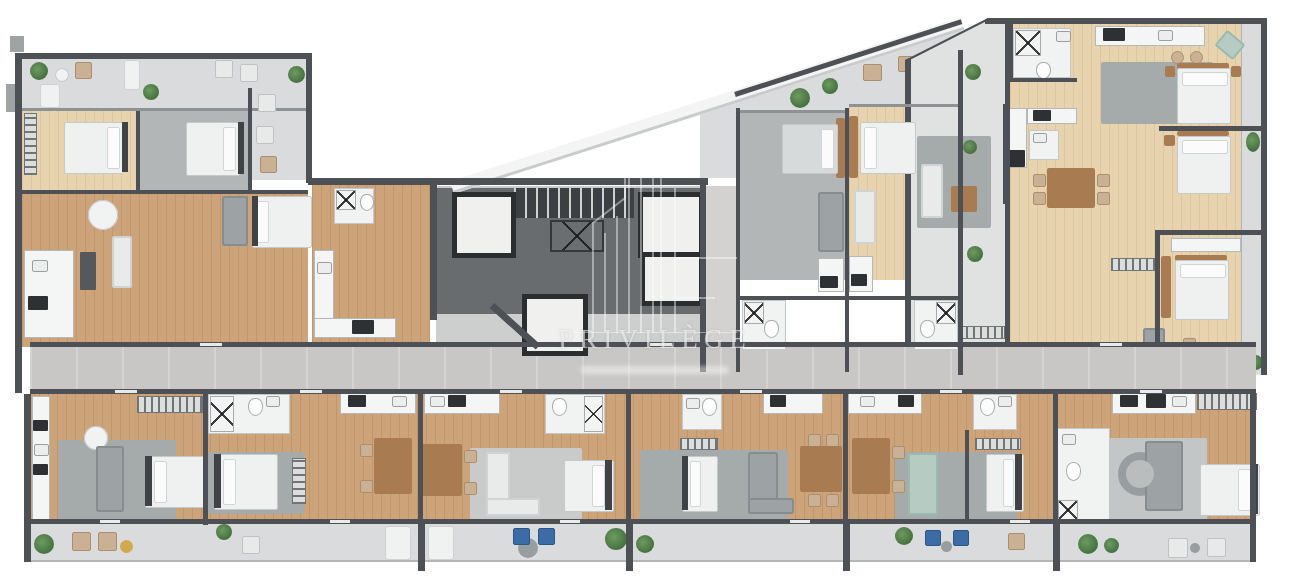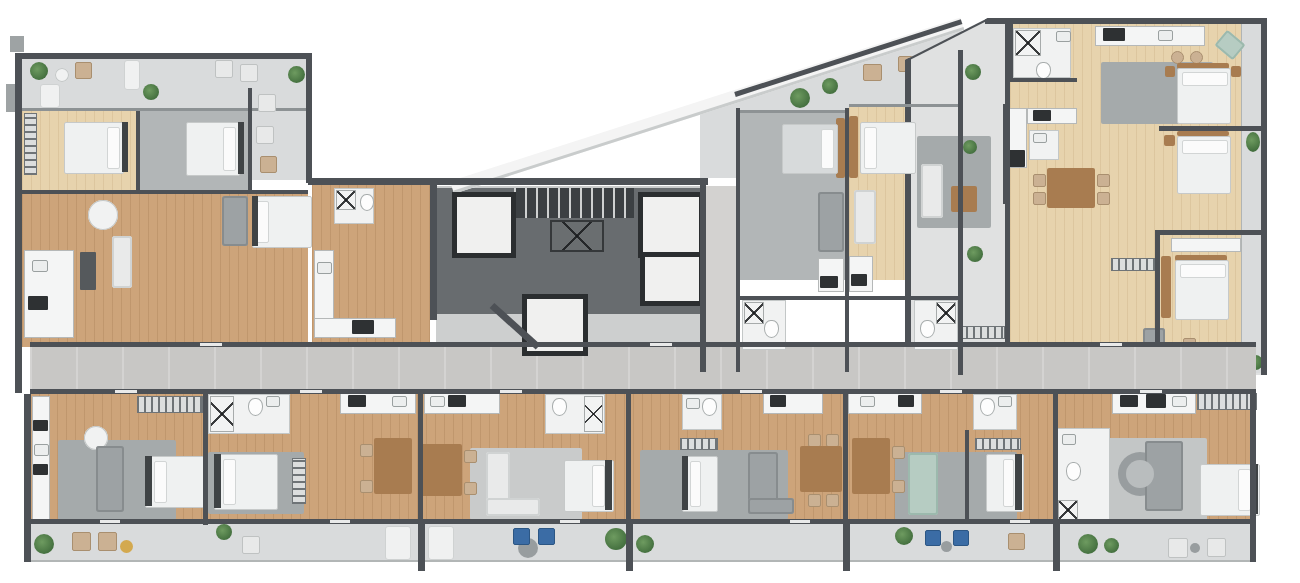--- a/index.html
+++ b/index.html
@@ -410,14 +410,26 @@
   <div class="a chB" style="left:925px;top:530px;width:14px;height:14px"></div>
   <div class="a chB" style="left:953px;top:530px;width:14px;height:14px"></div>
   <div class="a gray5 circ" style="left:941px;top:541px;width:11px;height:11px"></div>
   <div class="a chT" style="left:1008px;top:533px;width:15px;height:15px"></div>
   <div class="a plant" style="left:1078px;top:534px;width:20px;height:20px"></div>
   <div class="a plant" style="left:1104px;top:538px;width:15px;height:15px"></div>
   <div class="a chair" style="left:1168px;top:538px;width:18px;height:18px"></div>
   <div class="a gray5 circ" style="left:1190px;top:543px;width:10px;height:10px"></div>
   <div class="a chair" style="left:1207px;top:538px;width:17px;height:17px"></div>
 
+  <div class="a wm">
+    <svg width="180" height="195" viewBox="0 0 180 195" fill="none">
+      <g stroke="rgba(255,255,255,0.5)" stroke-width="2">
+        <path d="M28 195 V85 L60 60 V8 H96 V195"></path>
+        <path d="M40 195 V95 M52 195 V78 M64 195 V40 M76 195 V22 M88 195 V22"></path>
+        <path d="M110 50 V195 M110 120 H172 M110 160 H150"></path>
+        <path d="M8 195 H172"></path>
+      </g>
+    </svg>
+    <div class="wm-title">PRIVILÈGE</div>
+    <div class="wm-tag"></div>
+  </div>
 
 </div>
 
 </body></html>

